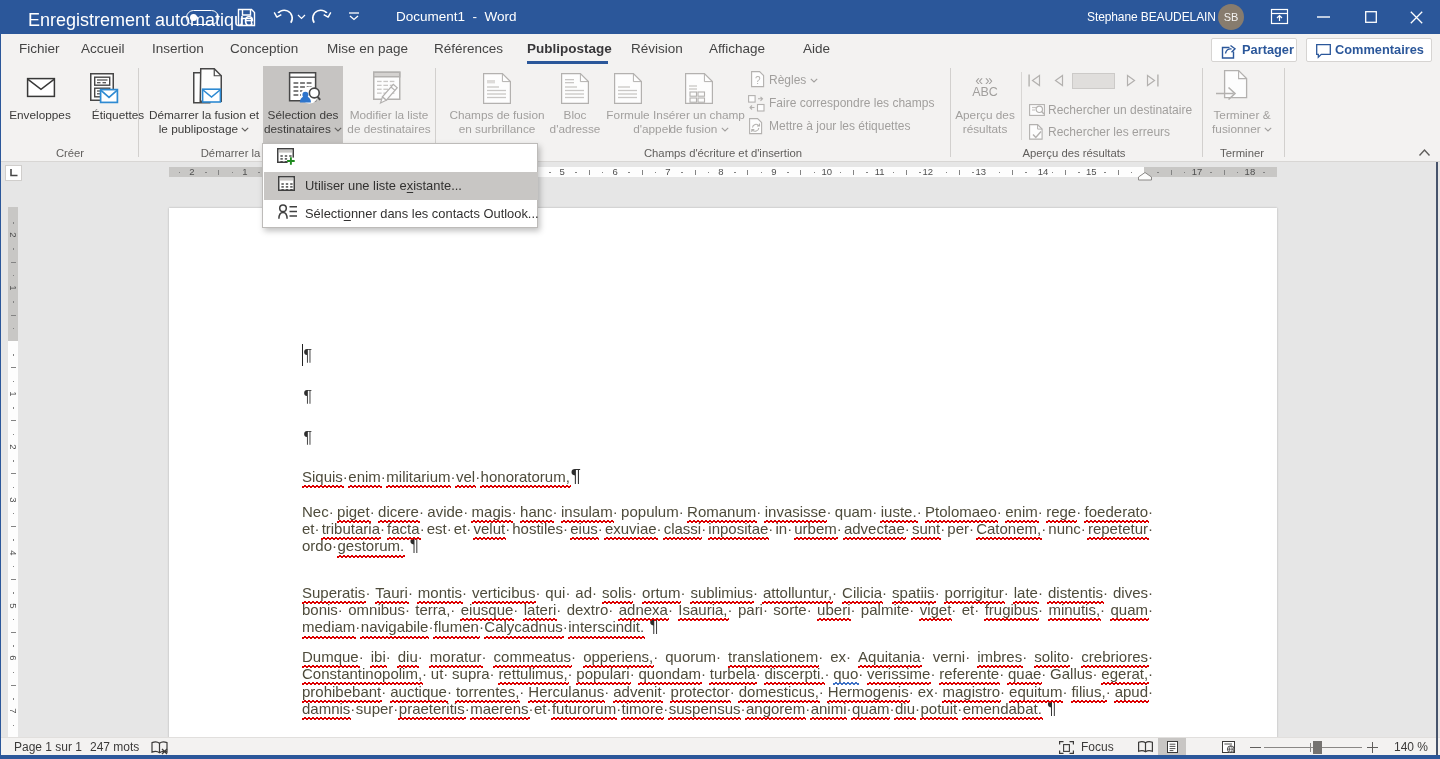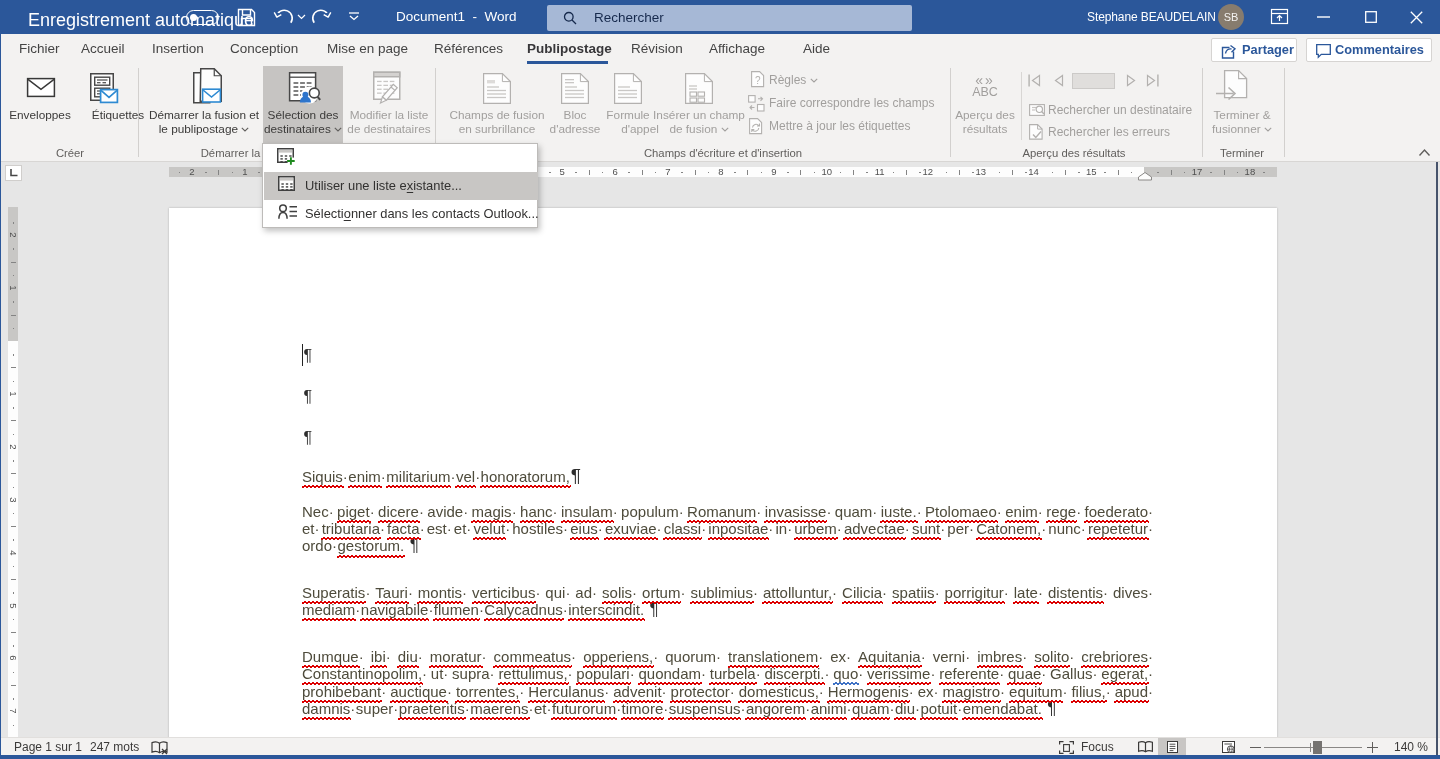--- a/index.html
+++ b/index.html
@@ -65,27 +65,20 @@
   <svg style="left:310px;top:8px" width="22" height="19" viewBox="0 0 22 19">
     <path d="M4.2 14.8 a8 8 0 1 1 14.4 -6.2" fill="none" stroke="#fff" stroke-width="1.6"></path>
     <polygon points="21.8,3.6 17.6,11.0 13.4,6.0" fill="#2b579a"></polygon>
     <path d="M20.8 4.4 L18.1 9.2 L13.7 6.7" fill="none" stroke="#fff" stroke-width="1.4" stroke-linejoin="round"></path>
   </svg>
   <svg style="left:348px;top:12px" width="12" height="9" viewBox="0 0 12 9">
     <line x1="1" y1="1" x2="11" y2="1" stroke="#fff" stroke-width="1.3"></line>
     <path d="M2 4 l4 3.5 L10 4" fill="none" stroke="#fff" stroke-width="1.3"></path>
   </svg>
   <div class="t" style="left:396px;top:9px;font-size:13.5px">Document1&nbsp;&nbsp;-&nbsp;&nbsp;Word</div>
-  <div id="search">
-    <svg style="left:16px;top:6px" width="14" height="14" viewBox="0 0 14 14">
-          <circle cx="5.8" cy="5.8" r="4.3" fill="none" stroke="#16294c" stroke-width="1.3"></circle>
-          <line x1="9" y1="9" x2="13" y2="13" stroke="#16294c" stroke-width="1.3"></line>
-        </svg>
-    <div class="ab" style="left:47px;top:5px;font-size:13.5px">Rechercher</div>
-  </div>
   <div class="t" style="left:1087px;top:10px;font-size:12px;letter-spacing:-0.1px">Stephane BEAUDELAIN</div>
   <div class="ab" style="left:1218px;top:4px;width:26px;height:26px;border-radius:50%;background:#877c6e;color:#f3f2f1;font-size:11px;text-align:center;line-height:26px">SB</div>
   <svg style="left:1271px;top:9px" width="17" height="15" viewBox="0 0 17 15">
     <rect x="0.5" y="0.5" width="16" height="14" fill="none" stroke="#fff" stroke-width="1.2"></rect>
     <line x1="0.5" y1="4.5" x2="16.5" y2="4.5" stroke="#fff" stroke-width="1.2"></line>
     <path d="M8.5 12 v-5 M6 9 l2.5 -2.5 L11 9" fill="none" stroke="#fff" stroke-width="1.2"></path>
   </svg>
   <line x1="0" y1="0" x2="0" y2="0">
   <svg style="left:1317px;top:16px" width="13" height="2" viewBox="0 0 13 2">
           <line x1="0" y1="1" x2="13" y2="1" stroke="#fff" stroke-width="1.4"></line>
@@ -243,21 +236,21 @@
 <div class="blabel" style="left:475px;top:58px;color:#a19f9d">d'adresse</div>
 <svg style="left:614px;top:9px" width="28" height="31" viewBox="0 0 28 31">
         <path d="M0.6 0.6 h18.8 l8.0 8.0 v21.8 h-26.8 z" fill="#fdfdfd" stroke="#b3b1af" stroke-width="1.2"></path>
         <path d="M19.4 0.6 v8.0 h8.0" fill="none" stroke="#b3b1af" stroke-width="1"></path>
         <line x1="4" y1="14" x2="16" y2="14" stroke="#c9c7c5" stroke-width="1.3"></line>
         <line x1="4" y1="17.5" x2="23" y2="17.5" stroke="#c9c7c5" stroke-width="1.3"></line>
         <line x1="4" y1="21" x2="23" y2="21" stroke="#c9c7c5" stroke-width="1.3"></line>
         <line x1="4" y1="24.5" x2="23" y2="24.5" stroke="#c9c7c5" stroke-width="1.3"></line>
       </svg>
 <div class="blabel" style="left:528px;top:44px;color:#a19f9d">Formule</div>
-<div class="blabel" style="left:540px;top:58px;color:#a19f9d">d'appel</div>
+<div class="blabel" style="left:552px;top:58px;color:#a19f9d">d'appel</div>
 <svg style="left:685px;top:9px" width="28" height="31" viewBox="0 0 28 31">
         <path d="M0.6 0.6 h18.8 l8.0 8.0 v21.8 h-26.8 z" fill="#fdfdfd" stroke="#b3b1af" stroke-width="1.2"></path>
         <path d="M19.4 0.6 v8.0 h8.0" fill="none" stroke="#b3b1af" stroke-width="1"></path>
         <line x1="4" y1="13" x2="12" y2="13" stroke="#c9c7c5" stroke-width="1.3"></line>
         <line x1="4" y1="16" x2="12" y2="16" stroke="#c9c7c5" stroke-width="1.3"></line>
         <rect x="5.0" y="19.0" width="6.5" height="4.2" fill="none" stroke="#b3b1af" stroke-width="1.1"></rect>
         <rect x="13.0" y="19.0" width="6.5" height="4.2" fill="none" stroke="#b3b1af" stroke-width="1.1"></rect>
         <rect x="5.0" y="25.0" width="6.5" height="4.2" fill="none" stroke="#b3b1af" stroke-width="1.1"></rect>
         <rect x="13.0" y="25.0" width="6.5" height="4.2" fill="none" stroke="#b3b1af" stroke-width="1.1"></rect>
       </svg>
@@ -435,21 +428,21 @@
 <div class="tick" style="left:906.0px;top:7.5px;width:1px;height:5px"></div>
 <div class="tick" style="left:919.3px;top:9.5px;width:1.5px;height:1.5px"></div>
 <div class="rnum" style="left:932.5px;top:5px;width:20px;text-align:left;margin-left:-10px">12</div>
 <div class="tick" style="left:945.7px;top:9.5px;width:1.5px;height:1.5px"></div>
 <div class="tick" style="left:959.0px;top:7.5px;width:1px;height:5px"></div>
 <div class="tick" style="left:972.2px;top:9.5px;width:1.5px;height:1.5px"></div>
 <div class="rnum" style="left:985.4px;top:5px;width:20px;text-align:left;margin-left:-10px">13</div>
 <div class="tick" style="left:998.6px;top:9.5px;width:1.5px;height:1.5px"></div>
 <div class="tick" style="left:1011.8px;top:7.5px;width:1px;height:5px"></div>
 <div class="tick" style="left:1025.1px;top:9.5px;width:1.5px;height:1.5px"></div>
-<div class="rnum" style="left:1038.3px;top:5px;width:20px;text-align:left;margin-left:-10px">14</div>
+<div class="rnum" style="left:1038.3px;top:5px;width:20px;text-align:right;margin-left:-10px">14</div>
 <div class="tick" style="left:1051.5px;top:9.5px;width:1.5px;height:1.5px"></div>
 <div class="tick" style="left:1064.8px;top:7.5px;width:1px;height:5px"></div>
 <div class="tick" style="left:1078.0px;top:9.5px;width:1.5px;height:1.5px"></div>
 <div class="rnum" style="left:1091.2px;top:5px;width:20px;text-align:center;margin-left:-10px">15</div>
 <div class="tick" style="left:1104.4px;top:9.5px;width:1.5px;height:1.5px"></div>
 <div class="tick" style="left:1117.6px;top:7.5px;width:1px;height:5px"></div>
 <div class="tick" style="left:1130.9px;top:9.5px;width:1.5px;height:1.5px"></div>
 <div class="tick" style="left:1157.3px;top:9.5px;width:1.5px;height:1.5px"></div>
 <div class="tick" style="left:1170.5px;top:7.5px;width:1px;height:5px"></div>
 <div class="tick" style="left:1183.8px;top:9.5px;width:1.5px;height:1.5px"></div>
@@ -508,20 +501,21 @@
 <div class="ab pil" style="left:303.5px;top:225.9px;font-size:16px;line-height:17.4px">¶</div>
 <div class="ab pil" style="left:303.5px;top:266.9px;font-size:16px;line-height:17.4px">¶</div>
 <div class="ln" style="top:304.9px"><s>Siquis</s>· <s>enim</s>· <s>militarium</s>· <s>vel</s>· <s>honoratorum,</s><span class="pil" style="font-size:19px;margin-left:1px;word-spacing:0">¶</span></div>
 <div class="ln" style="top:340.5px">
 <div class="jl">Nec· <s>piget</s>· <s>dicere</s>· avide· <s>magis</s>· <s>hanc</s>· <s>insulam</s>· populum· <s>Romanum</s>· <s>invasisse</s>· quam· <s>iuste.</s>· <s>Ptolomaeo</s>· <s>enim</s>· <s>rege</s>· <s>foederato</s>·</div>
 <div class="jl">et· <s>tributaria</s>· <s>facta</s>· est· et· <s>velut</s>· hostiles· <s>eius</s>· <s>exuviae</s>· <s>classi</s>· <s>inpositae</s>· in· <s>urbem</s>· <s>advectae</s>· <s>sunt</s>· per· <s>Catonem,</s>· nunc· <s>repetetur</s>·</div>
 <div class="">ordo· <s>gestorum.</s>&nbsp;<span class="pil" style="font-size:17.5px;margin-left:5px;word-spacing:0">¶</span></div>
 </div>
 <div class="ln" style="top:421.6px">
 <div class="jl"><s>Superatis</s>· <s>Tauri</s>· <s>montis</s>· <s>verticibus</s>· qui· ad· <s>solis</s>· <s>ortum</s>· <s>sublimius</s>· <s>attolluntur,</s>· <s>Cilicia</s>· <s>spatiis</s>· <s>porrigitur</s>· <s>late</s>· <s>distentis</s>· dives·</div>
+<div class="jl">bonis· omnibus· terra,· <s>eiusque</s>· <s>lateri</s>· dextro· <s>adnexa</s>· <s>Isauria,</s>· pari· sorte· <s>uberi</s>· palmite· <s>viget</s>· et· <s>frugibus</s>· <s>minutis,</s>· <s>quam</s>·</div>
 <div class=""><s>mediam</s>· <s>navigabile</s>· <s>flumen</s>· <s>Calycadnus</s>· <s>interscindit.</s>&nbsp;<span class="pil" style="font-size:17.5px;margin-left:5px;word-spacing:0">¶</span></div>
 </div>
 <div class="ln" style="top:485.7px">
 <div class="jl"><s>Dumque</s>· <s>ibi</s>· <s>diu</s>· <s>moratur</s>· <s>commeatus</s>· <s>opperiens,</s>· quorum· <s>translationem</s>· ex· <s>Aquitania</s>· verni· <s>imbres</s>· <s>solito</s>· <s>crebriores</s>·</div>
 <div class="jl"><s>Constantinopolim,</s>· ut· supra· <s>rettulimus,</s>· <s>populari</s>· <s>quondam</s>· <s>turbela</s>· <s>discerpti.</s>· <b>quo</b>· <s>verissime</s>· <s>referente</s>· <s>quae</s>· Gallus· <s>egerat,</s>·</div>
 <div class="jl"><s>prohibebant</s>· <s>auctique</s>· <s>torrentes,</s>· <s>Herculanus</s>· <s>advenit</s>· <s>protector</s>· <s>domesticus,</s>· <s>Hermogenis</s>· ex· <s>magistro</s>· <s>equitum</s>· <s>filius,</s>· <s>apud</s>·</div>
 <div class=""><s>damnis</s>· super· <s>praeteritis</s>· <s>maerens</s>· et· <s>futurorum</s>· <s>timore</s>· <s>suspensus</s>· <s>angorem</s>· <s>animi</s>· <s>quam</s>· <s>diu</s>· <s>potuit</s>· <s>emendabat.</s>&nbsp;<span class="pil" style="font-size:17.5px;margin-left:5px;word-spacing:0">¶</span></div>
 </div>
 </div>
 

